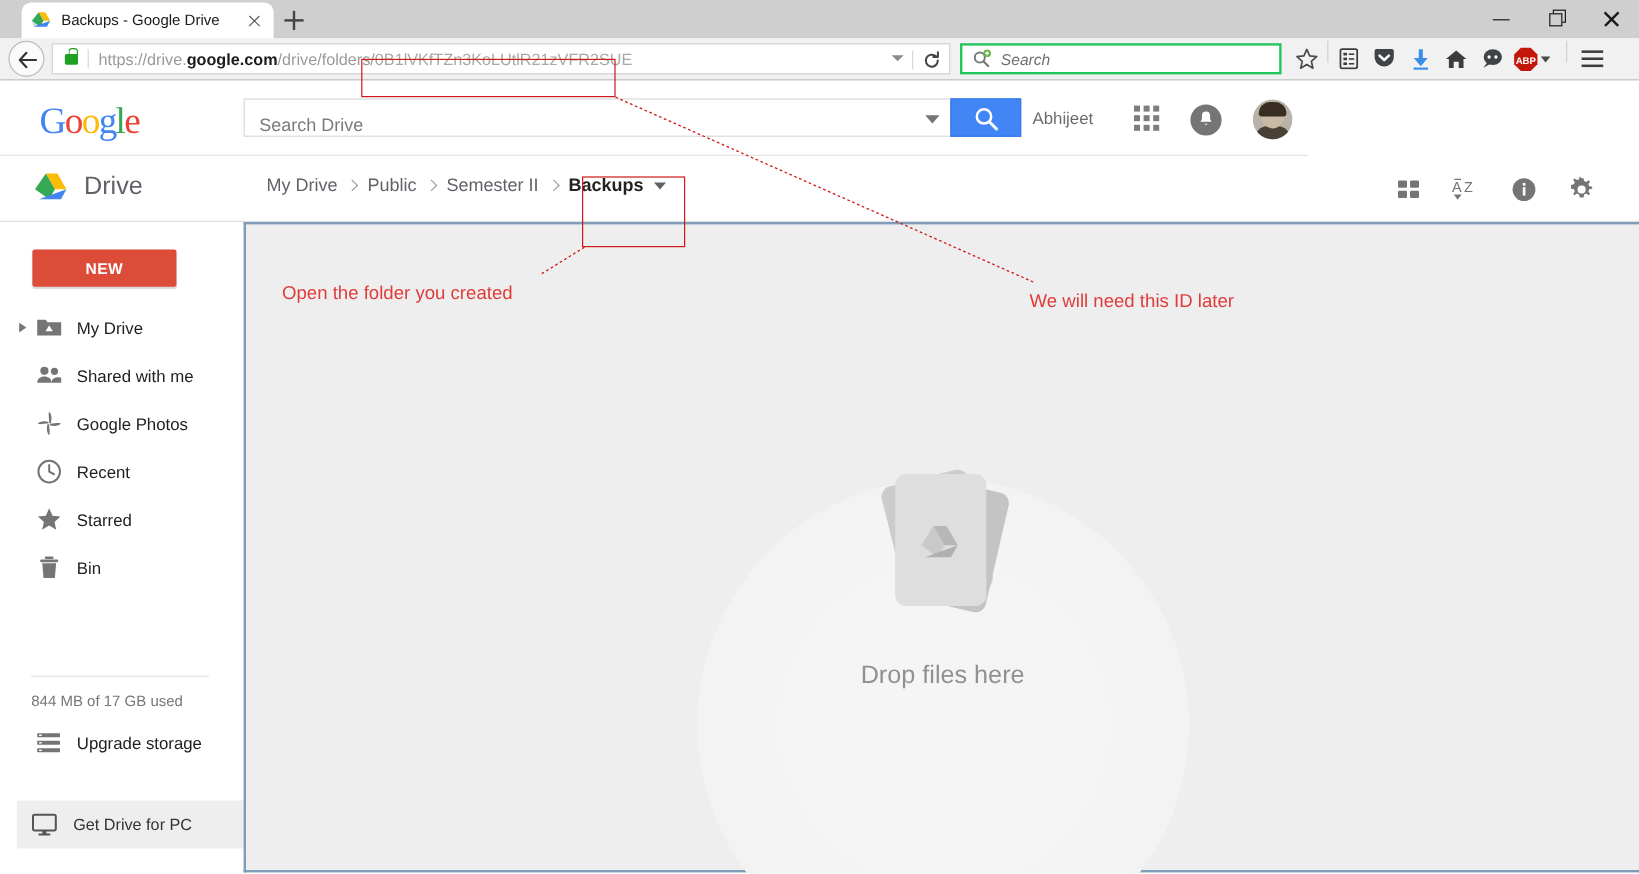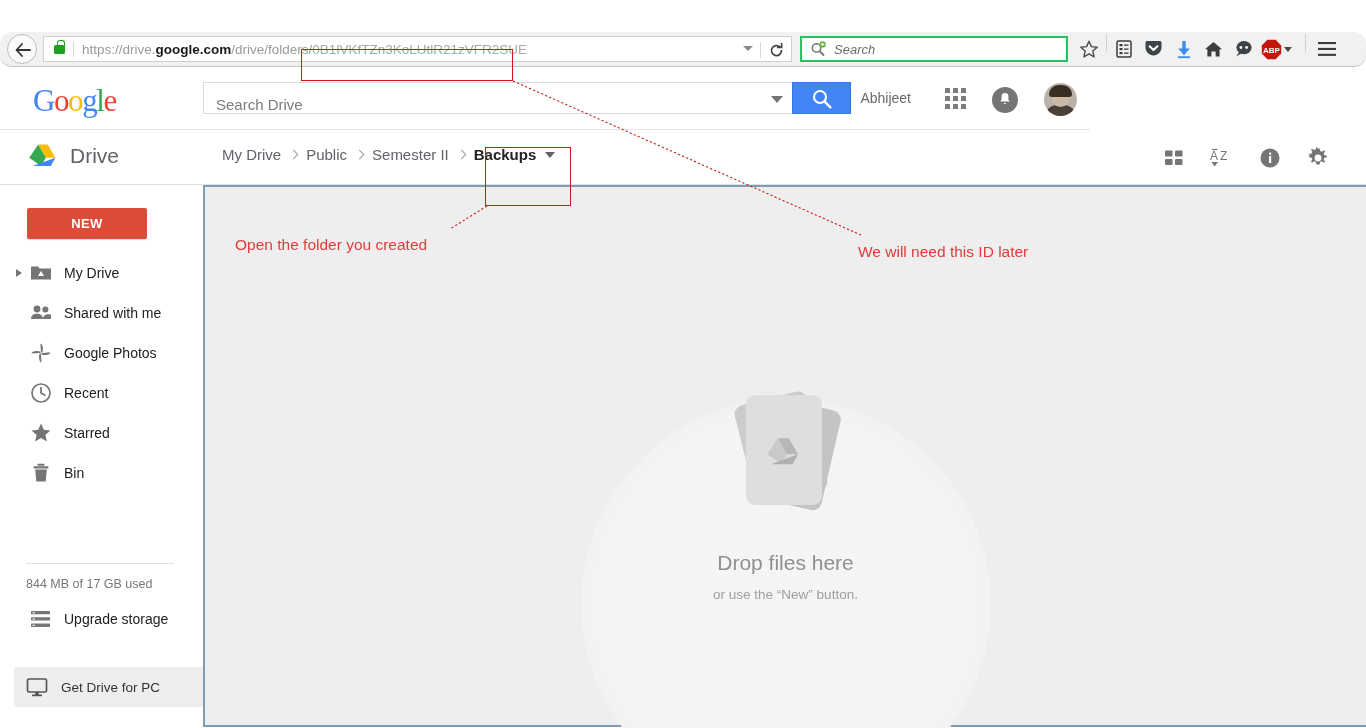--- a/index.html
+++ b/index.html
@@ -62,21 +62,21 @@
   }
   .wc-close::before, .wc-close::after {
     content:""; position:absolute; left:15px; top:15px; width:16px; height:1.5px; background:#1a1a1a;
   }
   .wc-close::before { transform: rotate(45deg); }
   .wc-close::after  { transform: rotate(-45deg); }
 
   .navbar {
     position: absolute; top: 32px; left: 0; width: 1366px; height: 35px;
     background: #f1f1f1; border-bottom: 1px solid #c3c3c3;
-    display: flex; align-items: center; border-radius: 12px;
+    display: flex; align-items: center;
   }
   .back-btn {
     width: 30px; height: 30px; margin-left: 7px; border-radius: 50%;
     border: 1.4px solid #bdbdbd; background: #fafafa; position: relative; flex: 0 0 auto;
   }
   .back-arrow {
     position: absolute; left: 7px; top: 8px; width: 16px; height: 14px;
   }
   .urlbox {
     flex: 1 1 auto; height: 26px; margin-left: 6px; background: #fff;
@@ -254,20 +254,44 @@
   .anno-text {
     position: absolute; color: #e03b3b; font-size: 15.5px;
     font-family: "Liberation Sans", sans-serif; white-space: nowrap;
   }
 </style>
 </head>
 <body>
 
 <div class="browser">
 
+  <div class="titlebar">
+    <div class="tab">
+      <span class="tab-favicon">
+        <svg width="18" height="16" viewBox="0 0 18 16">
+          <path d="M6.2 1.2 L11.8 1.2 L15.8 8.2 L10.2 8.2 Z" fill="#fbbc05"></path>
+          <path d="M6.2 1.2 L10.2 8.2 L7.4 13.2 L0.6 8.2 Z" fill="#34a853"></path>
+          <path d="M2.3 13.2 L15.8 8.2 L13.1 13.2 Z" fill="#4285f4"></path>
+          <path d="M0.6 8.2 L7.4 13.2 L2.3 13.2 Z" fill="#1967d2" opacity=".25"></path>
+        </svg>
+      </span>
+      <span class="tab-title">Backups - Google Drive</span>
+      <span class="tab-close"></span>
+    </div>
+    <div class="newtab"></div>
+
+    <div class="wincontrols">
+      <div class="wc wc-min"></div>
+      <div class="wc">
+        <span class="wc-max-box2"></span>
+          <span class="wc-max-box"></span>
+      </div>
+      <div class="wc wc-close"></div>
+    </div>
+  </div>
 
   <div class="navbar">
     <div class="back-btn">
       <span class="back-arrow">
         <svg width="16" height="14" viewBox="0 0 16 14">
           <path d="M7 1 L1.5 7 L7 13" stroke="#333" stroke-width="1.8" fill="none" stroke-linecap="round" stroke-linejoin="round"></path>
           <path d="M1.8 7 L15 7" stroke="#333" stroke-width="1.8" stroke-linecap="round"></path>
         </svg>
       </span>
     </div>
@@ -570,21 +594,20 @@
               <rect x="52" y="26" width="74" height="102" rx="9" fill="#c4c4c4" transform="rotate(13 89 77)"></rect>
               <rect x="40" y="18" width="76" height="110" rx="9" fill="#dedede"></rect>
               <g transform="translate(58,60) scale(0.62)">
                 <path d="M22 2 L40 2 L55 28 L37 28 Z" fill="#b7b7b7"></path>
                 <path d="M22 2 L37 28 L28 44 L6 28 Z" fill="#c9c9c9"></path>
                 <path d="M11 44 L55 28 L46 44 Z" fill="#b0b0b0"></path>
               </g>
             </svg>
           </div>
           <div class="drop-title">Drop files here</div>
-          <div class="drop-sub">or use the “New” button.</div>
         </div>
       </div>
     </div>
   </div>
 
   <div class="anno-layer">
 
     <div class="anno-box" style="left:301px; top:33px; width:212px; height:32px;"></div>
 
     <div class="anno-box" style="left:485px; top:131px; width:86px; height:59px;"></div>

